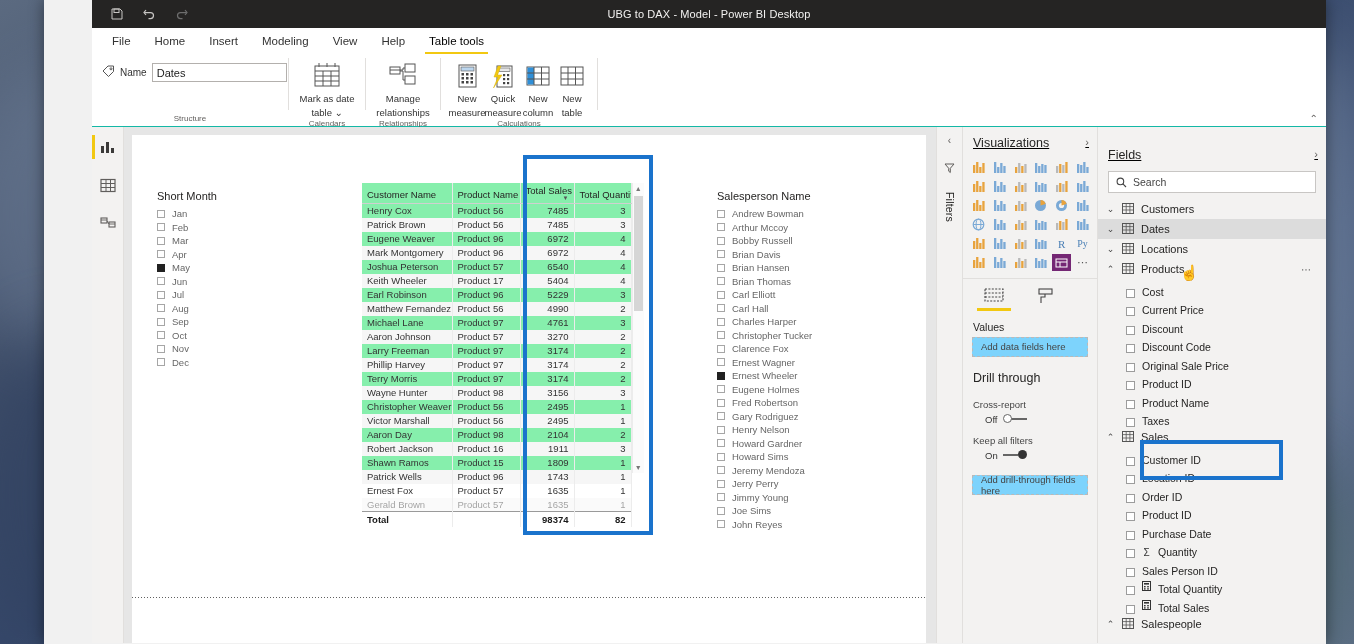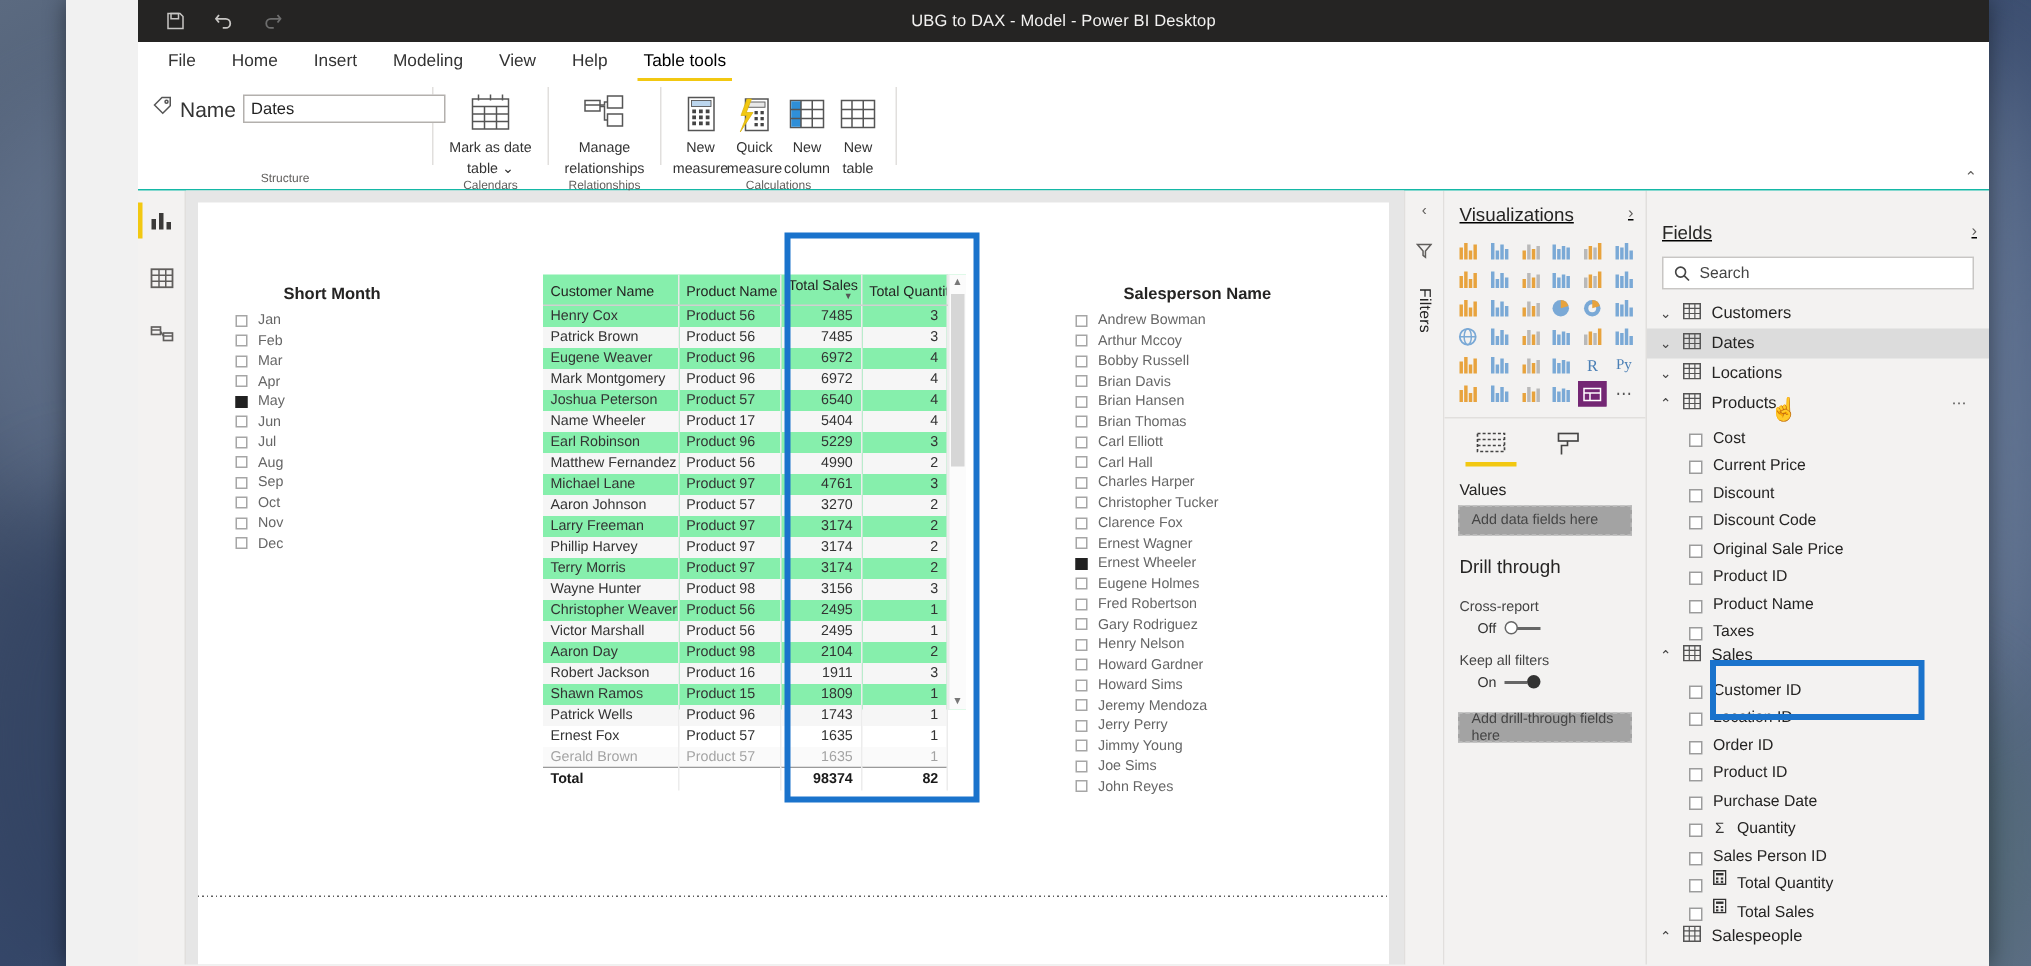--- a/index.html
+++ b/index.html
@@ -55,21 +55,21 @@
   .tab.active { color:#000; }
   .tab.active::after {
     content:""; position:absolute; left:8px; right:8px; bottom:0; height:2.5px; background:#f2c811;
   }
   .ribbon-body { display:flex; height:72px; align-items:stretch; position:relative; }
   .rgroup { position:relative; display:flex; flex-direction:column; }
   .rgroup-inner { flex:1; display:flex; align-items:flex-start; padding:5px 8px 0 8px; gap:2px; }
   .rgroup-label { font-size:8px; color:#605e5c; text-align:center; padding-bottom:3px; }
   .rsep { width:1px; background:#e1dfdd; margin:4px 0 16px 0; }
   .name-row { display:flex; align-items:center; gap:5px; padding-top:4px; }
-  .name-lbl { font-size:14px; color:#333; }
+  .name-lbl { font-size:10px; color:#333; }
   .name-input {
     width:135px; height:19px; border:1px solid #b3b0ad; background:#fff;
     font-size:11px; color:#222; padding:0 4px; font-family:"Liberation Sans",sans-serif;
   }
   .tag-icon { color:#555; }
   .rbtn {
     width:62px; display:flex; flex-direction:column; align-items:center; gap:3px;
     font-size:9.5px; color:#333; text-align:center; line-height:1.15; padding-top:2px;
   }
   .rbtn.narrow { width:36px; }
@@ -91,21 +91,21 @@
   }
 
   
   .canvas-wrap { flex:1; background:#e6e6e6; padding:8px 10px 0 8px; overflow:hidden; position:relative; }
   .canvas { width:100%; height:100%; background:#fff; position:relative; border:0; }
   .page-dots { position:absolute; left:0; right:0; bottom:45px; height:1px;
                background-image:repeating-linear-gradient(to right,#444 0 1px,transparent 1px 3px); opacity:.85; }
 
   
   .slicer { position:absolute; }
-  .slicer-title { font-size:11px; color:#252423; font-weight:bold; margin-bottom:5px;margin-left:32px; }
+  .slicer-title { font-size:11px; color:#252423; font-weight:normal; margin-bottom:5px; }
   .slicer-item { display:flex; align-items:center; gap:7px; height:13.5px; }
   .cbox { width:8px; height:8px; border:1px solid #a6a6a6; background:#fff; flex:none; }
   .cbox.checked { background:#212121; border-color:#212121; }
   .slicer-label { font-size:9.5px; color:#666; white-space:nowrap; }
 
   
   .tbl-visual { position:absolute; background:#86efac; display:flex; }
   .tbl { border-collapse:collapse; table-layout:fixed; }
   .tbl th {
     font-size:9.5px; color:#252423; font-weight:normal; text-align:left;
@@ -168,21 +168,21 @@
   .viz-more { font-size:11px; color:#555; }
 
   .viz-subtabs { display:flex; gap:18px; padding:8px 0 0 14px; border-top:1px solid #e1dfdd; margin-top:3px; }
   .viz-subtab { display:flex; flex-direction:column; align-items:center; gap:3px; }
   .viz-subtab .bar { width:34px; height:2.5px; background:transparent; }
   .viz-subtab.active .bar { background:#f2c811; }
 
   .pane-sec-title { font-size:10.5px; color:#252423; padding:10px 0 4px 10px; }
   .pane-sec-title.big { font-size:12.5px; padding-top:14px; }
   .dropzone {
-    margin:0 9px; height:20px; border:1px dashed #b9b9b9; background:#a3a3a3;
+    margin:0 9px; height:20px; border:1px dashed #b9b9b9; background:#7dd3fc;
     display:flex; align-items:center; padding-left:8px; font-size:9.5px; color:#444;
   }
   .sub-lbl { font-size:9.5px; color:#444; padding:10px 0 4px 10px; }
   .toggle-row { display:flex; align-items:center; gap:5px; padding-left:22px; }
   .toggle-txt { font-size:9.5px; color:#333; }
   .tgl { width:24px; height:10px; position:relative; display:inline-block; }
   .tgl .line { position:absolute; top:4px; left:5px; right:0; height:1.5px; background:#666; }
   .tgl .knob { position:absolute; top:0; width:9px; height:9px; border-radius:50%; }
   .tgl.off .knob { left:0; background:#fff; border:1.5px solid #666; }
   .tgl.on .line { left:0; right:9px; }
@@ -520,21 +520,21 @@
                   <td class="num">6972</td>
                   <td class="num">4</td>
                 </tr>
                 <tr>
                   <td>Joshua Peterson</td>
                   <td>Product 57</td>
                   <td class="num">6540</td>
                   <td class="num">4</td>
                 </tr>
                 <tr class="alt">
-                  <td>Name Wheeler</td>
+                  <td>Keith Wheeler</td>
                   <td>Product 17</td>
                   <td class="num">5404</td>
                   <td class="num">4</td>
                 </tr>
                 <tr>
                   <td>Earl Robinson</td>
                   <td>Product 96</td>
                   <td class="num">5229</td>
                   <td class="num">3</td>
                 </tr>

